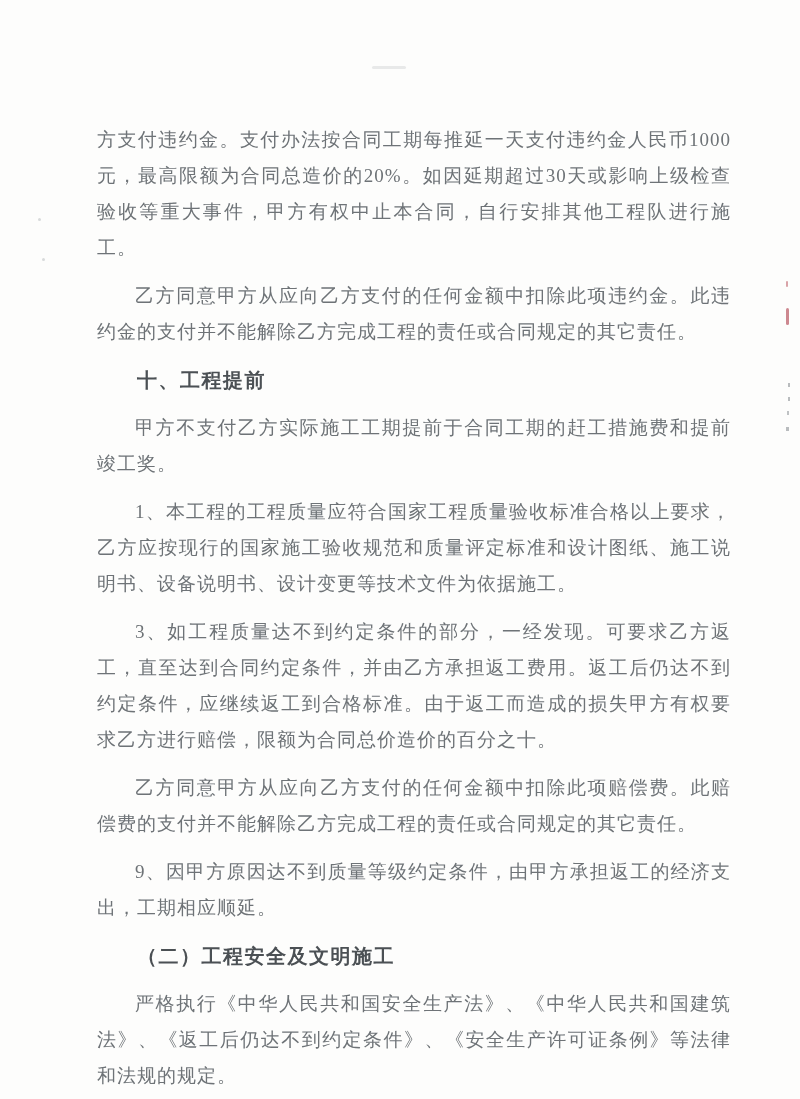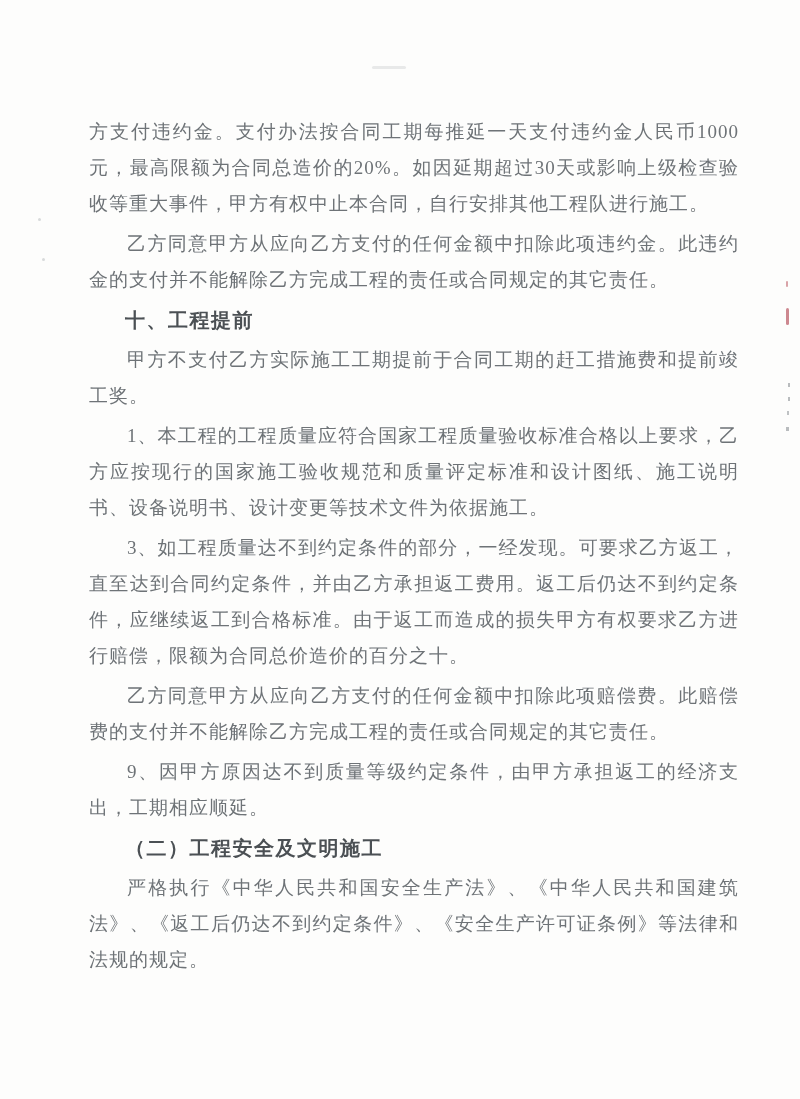--- a/index.html
+++ b/index.html
@@ -15,33 +15,33 @@
     overflow: hidden;
     font-family: "Liberation Serif", "DejaVu Serif", serif;
   }
   .content {
     position: absolute;
     left: 85px;
     top: 110px;
     width: 658px;
   }
   .para {
-    margin: 4px;
+    margin: 12px;
     font-size: 19px;
     line-height: 36px;
     letter-spacing: 1px;
     color: #6e7377;
     text-align: justify;
     text-indent: 2em;
   }
   .para.noindent {
     text-indent: 0;
   }
   .heading {
-    margin: 0;
+    margin: 12px;
     font-size: 20px;
     line-height: 36px;
     letter-spacing: 1.5px;
     font-weight: bold;
     color: #4b5054;
     text-indent: 2em;
   }
   .page-footer {
     position: absolute;
     top: 1008px;

